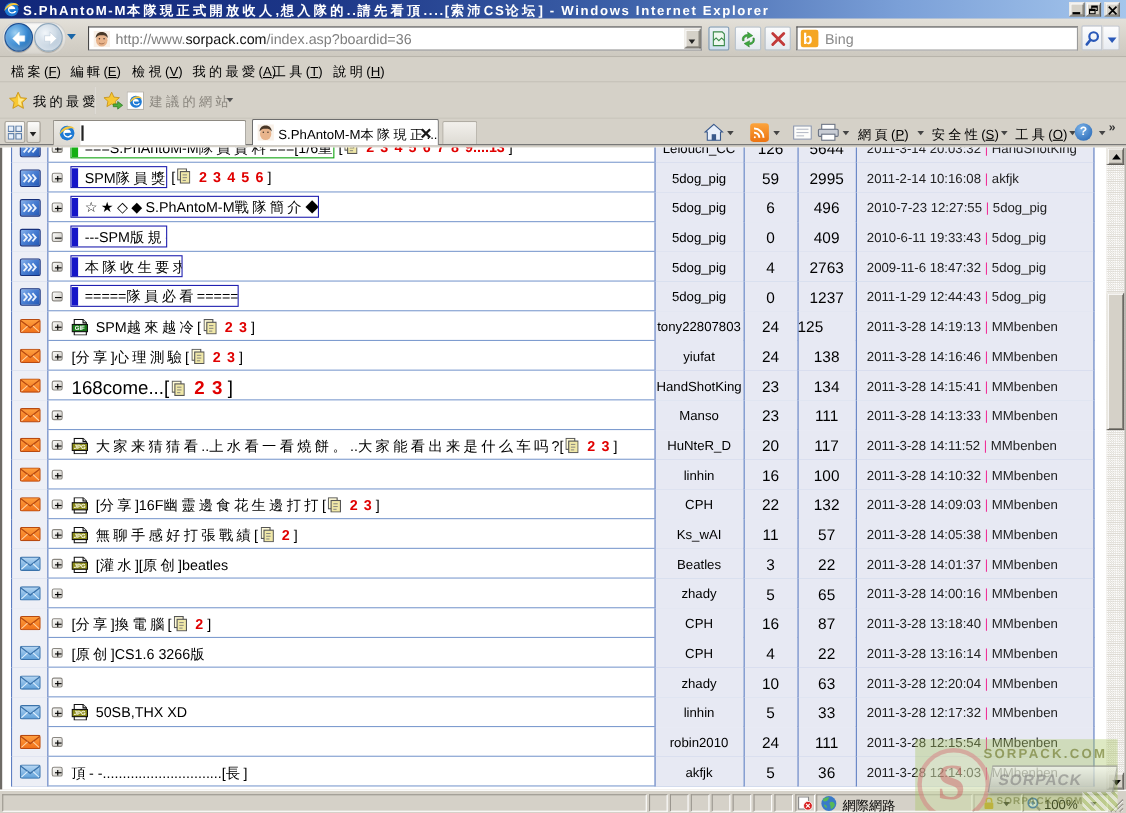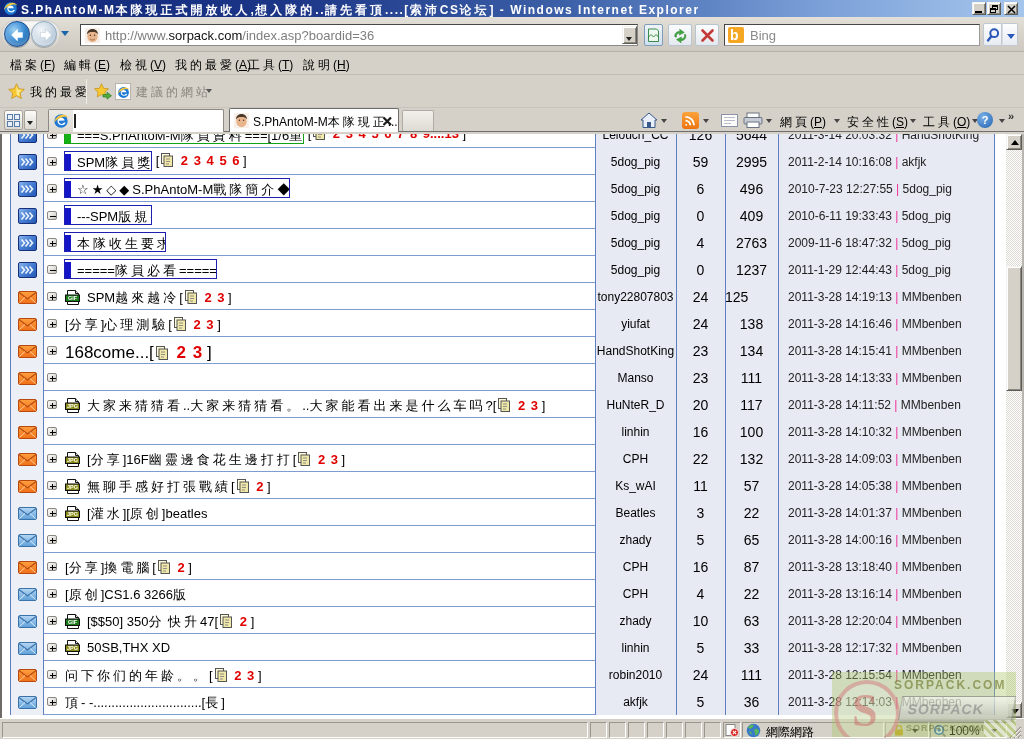--- a/index.html
+++ b/index.html
@@ -479,21 +479,21 @@
         <div style="position:relative;left:1px;top:1px;width:8px;height:7px">
           <div class="ab" style="left:1px;top:3px;width:6px;height:1px;background:#000"></div>
           <div class="ab" style="left:3px;top:1px;width:1px;height:5px;background:#000"></div>
         </div>
       </div>
       <div class="ab" style="left:55px;top:6px;font-size:13px;color:#000;white-space:nowrap"><span style="display:inline-block;position:relative;width:15px;height:15px;vertical-align:-3px;margin-right:7px"><svg width="15" height="15" viewBox="0 0 15 15">
             <path d="M2.5 0.5 h8 l3 3 v11 h-11 z" fill="#fff" stroke="#111"></path>
             <path d="M10.5 0.5 v3 h3" fill="#d8d8d8" stroke="#111"></path>
             <rect x="0.5" y="5" width="14" height="6.5" fill="#8a8a18" stroke="#111"></rect>
             <text x="7.5" y="10" font-size="5.5" font-weight="bold" fill="#ffe" text-anchor="middle" font-family="Liberation Sans">JPG</text>
-          </svg></span><span><span class="cj">大家来猜猜看</span>..<span class="cj">大家来猜猜看。</span>..<span class="cj">大家能看出来是什么车吗</span>?</span><span style="color:#000">[</span><span style="display:inline-block;position:relative;width:12px;height:14px;vertical-align:-2px;margin:0 2px"><svg width="12" height="14" viewBox="0 0 12 14">
+          </svg></span><span><span class="cj">大家来猜猜看</span>..<span class="cj">上水看一看燒餅。</span>..<span class="cj">大家能看出来是什么车吗</span>?</span><span style="color:#000">[</span><span style="display:inline-block;position:relative;width:12px;height:14px;vertical-align:-2px;margin:0 2px"><svg width="12" height="14" viewBox="0 0 12 14">
             <rect x="0.5" y="0.5" width="8" height="10" fill="#fffbd8" stroke="#555"></rect>
             <rect x="3" y="3" width="8.5" height="10.5" fill="#f0e8a8" stroke="#555"></rect>
             <path d="M5 6 h4 M5 8.5 h4 M5 11 h3" stroke="#777" stroke-width="0.8"></path>
           </svg></span><b style="color:#e00000;margin-left:2px"> 2</b><b style="color:#e00000;margin-left:2px"> 3</b><span style="color:#000"> ]</span></div>
       <div class="ab" style="left:585px;top:7px;width:81px;text-align:center;font-size:12px;color:#000">HuNteR_D</div>
       <div class="ab" style="left:666px;top:6px;width:49px;text-align:center;font-size:14px;color:#000">20</div>
       <div class="ab" style="left:715px;top:6px;width:53px;text-align:center;font-size:14px;color:#000">117</div>
       <div class="ab" style="left:778px;top:7px;font-size:12px;color:#222;white-space:nowrap">2011-3-28 14:11:52 <span style="color:#f03098">|</span> MMbenben</div>
     </div>
     <div class="ab" style="left:10px;top:283.5px;width:985px;height:27px;border-bottom:1px solid #7e9ccf">
@@ -740,30 +740,20 @@
           <rect x="0.5" y="0.5" width="18" height="12" rx="1.5" fill="url(#eg13)" stroke="#3a72aa"></rect>
           <path d="M1 1.5 L9.5 8 L18 1.5" fill="none" stroke="#3a72aa" stroke-width="1.2"></path>
           <path d="M1.5 11.5 L7 6.5 M17.5 11.5 L12 6.5" fill="none" stroke="#ddeefc" stroke-width="1"></path>
         </svg></div>
       <div class="ab" style="left:37px;top:9px;width:10px;height:9px;background:linear-gradient(135deg,#fdfdfc,#cac7c0);border:1px solid #8a8781;border-radius:2px">
         <div style="position:relative;left:1px;top:1px;width:8px;height:7px">
           <div class="ab" style="left:1px;top:3px;width:6px;height:1px;background:#000"></div>
           <div class="ab" style="left:3px;top:1px;width:1px;height:5px;background:#000"></div>
         </div>
       </div>
-      <div class="ab" style="left:55px;top:6px;font-size:13px;color:#000;white-space:nowrap"><span style="display:inline-block;position:relative;width:15px;height:15px;vertical-align:-3px;margin-right:7px"><svg width="15" height="15" viewBox="0 0 15 15">
-            <path d="M2.5 0.5 h8 l3 3 v11 h-11 z" fill="#fff" stroke="#111"></path>
-            <path d="M10.5 0.5 v3 h3" fill="#d8d8d8" stroke="#111"></path>
-            <rect x="0.5" y="5" width="14" height="6.5" fill="#1a7a1a" stroke="#111"></rect>
-            <text x="7.5" y="10" font-size="5.5" font-weight="bold" fill="#fff" text-anchor="middle" font-family="Liberation Sans">GIF</text>
-          </svg></span><span>[$$50] 350<span class="cj">分</span> <span class="cj">快升</span>47</span><span style="color:#000">[</span><span style="display:inline-block;position:relative;width:12px;height:14px;vertical-align:-2px;margin:0 2px"><svg width="12" height="14" viewBox="0 0 12 14">
-            <rect x="0.5" y="0.5" width="8" height="10" fill="#fffbd8" stroke="#555"></rect>
-            <rect x="3" y="3" width="8.5" height="10.5" fill="#f0e8a8" stroke="#555"></rect>
-            <path d="M5 6 h4 M5 8.5 h4 M5 11 h3" stroke="#777" stroke-width="0.8"></path>
-          </svg></span><b style="color:#e00000;margin-left:2px"> 2</b><span style="color:#000"> ]</span></div>
       <div class="ab" style="left:585px;top:7px;width:81px;text-align:center;font-size:12px;color:#000">zhady</div>
       <div class="ab" style="left:666px;top:6px;width:49px;text-align:center;font-size:14px;color:#000">10</div>
       <div class="ab" style="left:715px;top:6px;width:53px;text-align:center;font-size:14px;color:#000">63</div>
       <div class="ab" style="left:778px;top:7px;font-size:12px;color:#222;white-space:nowrap">2011-3-28 12:20:04 <span style="color:#f03098">|</span> MMbenben</div>
     </div>
     <div class="ab" style="left:10px;top:499.5px;width:985px;height:27px;border-bottom:1px solid #7e9ccf">
       <div class="ab" style="left:0;top:0;width:34px;height:27px;background:#edeff6;border-left:1px solid #5f7fc2;border-right:1px solid #5f7fc2"></div>
       <div class="ab" style="left:585px;top:0;width:81px;height:27px;background:#e7e9f3;border-left:1px solid #5f7fc2"></div>
       <div class="ab" style="left:666px;top:0;width:49px;height:27px;background:#e7e9f3;border-left:1px solid #5f7fc2"></div>
       <div class="ab" style="left:715px;top:0;width:53px;height:27px;background:#e7e9f3;border-left:1px solid #5f7fc2"></div>
@@ -812,25 +802,20 @@
           <rect x="0.5" y="0.5" width="18" height="12" rx="1.5" fill="url(#eg15)" stroke="#b84a10"></rect>
           <path d="M1 1.5 L9.5 8 L18 1.5" fill="none" stroke="#b84a10" stroke-width="1.2"></path>
           <path d="M1.5 11.5 L7 6.5 M17.5 11.5 L12 6.5" fill="none" stroke="#ffd0a0" stroke-width="1"></path>
         </svg></div>
       <div class="ab" style="left:37px;top:9px;width:10px;height:9px;background:linear-gradient(135deg,#fdfdfc,#cac7c0);border:1px solid #8a8781;border-radius:2px">
         <div style="position:relative;left:1px;top:1px;width:8px;height:7px">
           <div class="ab" style="left:1px;top:3px;width:6px;height:1px;background:#000"></div>
           <div class="ab" style="left:3px;top:1px;width:1px;height:5px;background:#000"></div>
         </div>
       </div>
-      <div class="ab" style="left:55px;top:6px;font-size:13px;color:#000;white-space:nowrap"><span><span class="cj">问下你们的年龄。。</span></span><span style="color:#000">[</span><span style="display:inline-block;position:relative;width:12px;height:14px;vertical-align:-2px;margin:0 2px"><svg width="12" height="14" viewBox="0 0 12 14">
-            <rect x="0.5" y="0.5" width="8" height="10" fill="#fffbd8" stroke="#555"></rect>
-            <rect x="3" y="3" width="8.5" height="10.5" fill="#f0e8a8" stroke="#555"></rect>
-            <path d="M5 6 h4 M5 8.5 h4 M5 11 h3" stroke="#777" stroke-width="0.8"></path>
-          </svg></span><b style="color:#e00000;margin-left:2px"> 2</b><b style="color:#e00000;margin-left:2px"> 3</b><span style="color:#000"> ]</span></div>
       <div class="ab" style="left:585px;top:7px;width:81px;text-align:center;font-size:12px;color:#000">robin2010</div>
       <div class="ab" style="left:666px;top:6px;width:49px;text-align:center;font-size:14px;color:#000">24</div>
       <div class="ab" style="left:715px;top:6px;width:53px;text-align:center;font-size:14px;color:#000">111</div>
       <div class="ab" style="left:778px;top:7px;font-size:12px;color:#222;white-space:nowrap">2011-3-28 12:15:54 <span style="color:#f03098">|</span> MMbenben</div>
     </div>
     <div class="ab" style="left:10px;top:553.5px;width:985px;height:27px;border-bottom:1px solid #7e9ccf">
       <div class="ab" style="left:0;top:0;width:34px;height:27px;background:#edeff6;border-left:1px solid #5f7fc2;border-right:1px solid #5f7fc2"></div>
       <div class="ab" style="left:585px;top:0;width:81px;height:27px;background:#e7e9f3;border-left:1px solid #5f7fc2"></div>
       <div class="ab" style="left:666px;top:0;width:49px;height:27px;background:#e7e9f3;border-left:1px solid #5f7fc2"></div>
       <div class="ab" style="left:715px;top:0;width:53px;height:27px;background:#e7e9f3;border-left:1px solid #5f7fc2"></div>

